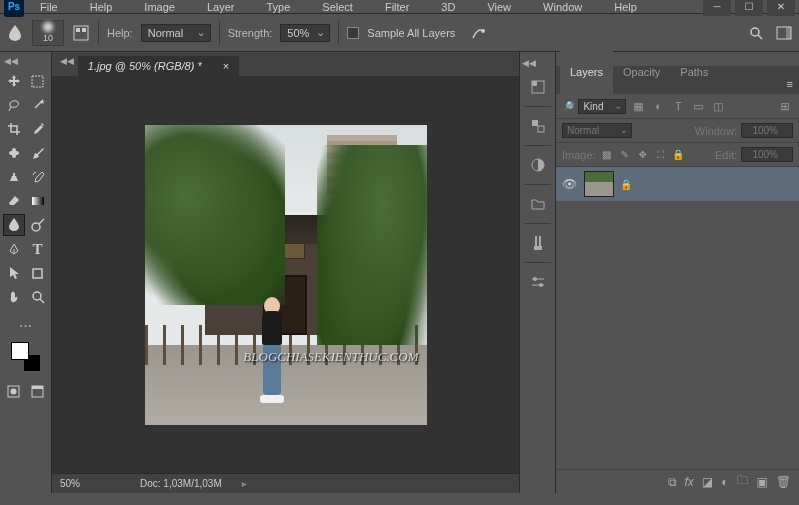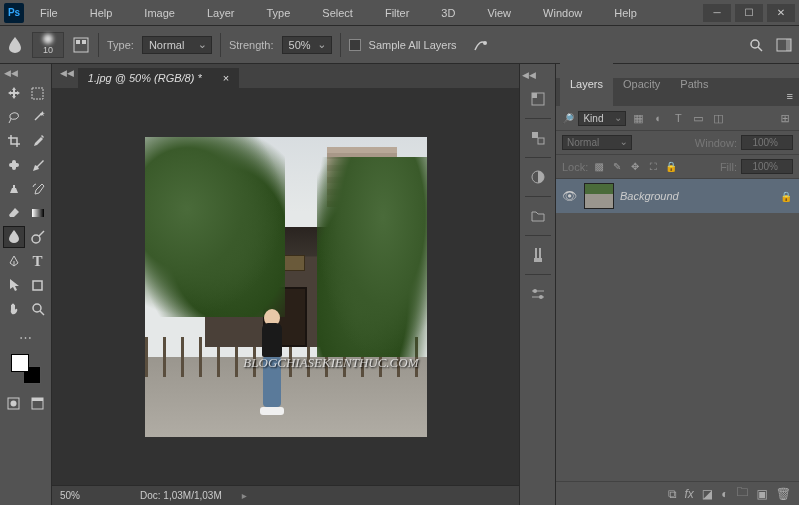--- a/index.html
+++ b/index.html
@@ -1,18 +1,18 @@
 <!DOCTYPE html>
 <html><head>
 <meta charset="utf-8">
 <style>
 * { margin: 0; padding: 0; box-sizing: border-box; font-family: 'Segoe UI', Tahoma, sans-serif; user-select: none; }
 body { background: #535353; width: 799px; height: 505px; overflow: hidden; color: #ccc; font-size: 11px; }
 
-.titlebar { height: 26px; background: #535353; display: flex; align-items: center; padding: 0 4px; border-bottom: 1px solid #2a2a2a; }
+.titlebar { height: 14px; background: #535353; display: flex; align-items: center; padding: 0 4px; border-bottom: 1px solid #2a2a2a; }
 .ps-logo { width: 20px; height: 20px; background: #001e36; color: #31a8ff; font-weight: bold; font-size: 10px; display: flex; align-items: center; justify-content: center; border-radius: 2px; margin-right: 8px; }
 .menu { display: flex; gap: 16px; }
 .menu-item { padding: 4px 8px; cursor: pointer; }
 .winbtns { margin-left: auto; display: flex; gap: 4px; }
 .winbtn { width: 28px; height: 18px; background: #424242; display: flex; align-items: center; justify-content: center; font-size: 10px; cursor: pointer; }
 
 .optionsbar { height: 38px; background: #535353; display: flex; align-items: center; padding: 0 6px; gap: 8px; border-bottom: 1px solid #2a2a2a; }
 .tool-ico { width: 18px; height: 18px; display: flex; align-items: center; justify-content: center; font-size: 14px; }
 .brush-preview { width: 32px; height: 26px; display: flex; flex-direction: column; align-items: center; justify-content: center; border: 1px solid #3a3a3a; background: #4a4a4a; }
 .brush-dot { width: 10px; height: 10px; background: #ddd; border-radius: 50%; filter: blur(2px); }
@@ -34,21 +34,21 @@
 .swatch { width: 30px; height: 30px; position: relative; margin-top: 6px; }
 .swatch-fg { width: 18px; height: 18px; background: #fff; border: 1px solid #000; position: absolute; top: 0; left: 0; z-index: 2; }
 .swatch-bg { width: 18px; height: 18px; background: #000; border: 1px solid #555; position: absolute; bottom: 0; right: 0; }
 
 .canvas-area { flex: 1; display: flex; flex-direction: column; background: #323232; }
 .doc-tabs { height: 24px; background: #424242; display: flex; align-items: flex-end; padding-left: 4px; }
 .doc-tab { background: #323232; padding: 4px 10px; font-size: 11px; color: #ddd; display: flex; align-items: center; gap: 21px; cursor: pointer; font-style: italic; }
 .doc-tab .close { font-style: normal; cursor: pointer; font-size: 11px; }
 .canvas-viewport { flex: 1; display: flex; align-items: center; justify-content: center; position: relative; overflow: hidden; }
 .canvas-img { width: 282px; height: 300px; background: #888; position: relative; overflow: hidden; }
-.watermark { position: absolute; bottom: 66px; right: 8px; color: rgba(255,255,255,0.75); font-family: Georgia, serif; font-size: 13px; text-shadow: 1px 1px 2px #000; font-style: italic; }
+.watermark { position: absolute; bottom: 60px; right: 8px; color: rgba(255,255,255,0.75); font-family: Georgia, serif; font-size: 13px; text-shadow: 1px 1px 2px #000; font-style: italic; }
 .statusbar { height: 20px; background: #424242; display: flex; align-items: center; gap: 20px; padding: 0 8px; font-size: 10px; color: #ccc; border-top: 1px solid #2a2a2a; }
 .sb-zoom { width: 60px; }
 
 
 .scene-sky { position: absolute; inset: 0; background: linear-gradient(#d8dde0, #e5e8e8 25%, #e5e8e8); }
 .scene-bldg { position: absolute; top: 10px; right: 30px; width: 70px; height: 60px; background: repeating-linear-gradient(#b8a898, #b8a898 6px, #a89888 6px, #a89888 12px); }
 .scene-tree-l { position: absolute; top: 0; left: 0; width: 140px; height: 180px; background: radial-gradient(ellipse at 30% 40%, #4a6b3a 0%, #3a5a2a 40%, transparent 70%), radial-gradient(ellipse at 60% 60%, #3a5a2a 0%, #2a4a1a 50%, transparent 75%); }
 .scene-tree-r { position: absolute; top: 20px; right: 0; width: 110px; height: 200px; background: radial-gradient(ellipse at 60% 30%, #4a6b3a 0%, #3a5a2a 45%, transparent 72%), radial-gradient(ellipse at 40% 70%, #3a5a2a 0%, #2a4a1a 50%, transparent 78%); }
 .scene-house { position: absolute; top: 110px; left: 60px; width: 160px; height: 100px; background: #4a4038; }
 .scene-roof { position: absolute; top: 90px; left: 50px; width: 180px; height: 30px; background: linear-gradient(#2a2420, #3a342e); clip-path: polygon(10% 0, 90% 0, 100% 100%, 0 100%); }
@@ -126,21 +126,21 @@
     <div class="brush-sz">10</div>
   </div>
   <span class="tool-ico">
     <svg width="16" height="16" viewBox="0 0 16 16">
         <rect x="1" y="1" width="14" height="14" fill="none" stroke="#ccc"></rect>
         <rect x="3" y="3" width="4" height="4" fill="#ccc"></rect>
         <rect x="9" y="3" width="4" height="4" fill="#ccc"></rect>
       </svg>
   </span>
   <div class="opt-sep"></div>
-  <span class="opt-label">Type:</span>
+  <span class="opt-label">Help:</span>
   <div class="select-box">Normal</div>
   <div class="opt-sep"></div>
   <span class="opt-label">Strength:</span>
   <div class="select-box" style="min-width:50px">50%</div>
   <div class="opt-sep"></div>
   <span class="checkbox"></span>
   <span>Sample All Layers</span>
   <span class="tool-ico" style="margin-left:6px">
     <svg width="16" height="16" viewBox="0 0 16 16">
         <path d="M3 13 Q8 2 13 6" fill="none" stroke="#ccc" stroke-width="1.5"></path>
@@ -409,35 +409,34 @@
         <div class="filter-ico" style="margin-left:auto">⊞</div>
       </div>
 
       <div class="panel-row">
         <div class="kind-select dim" style="min-width:70px">Normal</div>
         <span style="margin-left:auto" class="dim">Window:</span>
         <div class="opacity-box">100%</div>
       </div>
 
       <div class="panel-row">
-        <span class="dim">Lock:</span>
+        <span class="dim">Image:</span>
         <div class="lock-ico">▩</div>
         <div class="lock-ico">✎</div>
         <div class="lock-ico">✥</div>
         <div class="lock-ico">⛶</div>
         <div class="lock-ico">🔒</div>
-        <span style="margin-left:auto" class="dim">Fill:</span>
+        <span style="margin-left:auto" class="dim">Edit:</span>
         <div class="opacity-box">100%</div>
       </div>
 
       <div class="layers-list">
         <div class="layer-row">
           <span class="layer-vis">👁</span>
           <div class="layer-thumb"></div>
-          <span class="layer-name">Background</span>
           <span class="layer-lock">🔒</span>
         </div>
       </div>
 
       <div class="panel-footer">
         <span class="pf-ico">⧉</span>
         <span class="pf-ico"><i>fx</i></span>
         <span class="pf-ico">◪</span>
         <span class="pf-ico">◐</span>
         <span class="pf-ico">🗀</span>

